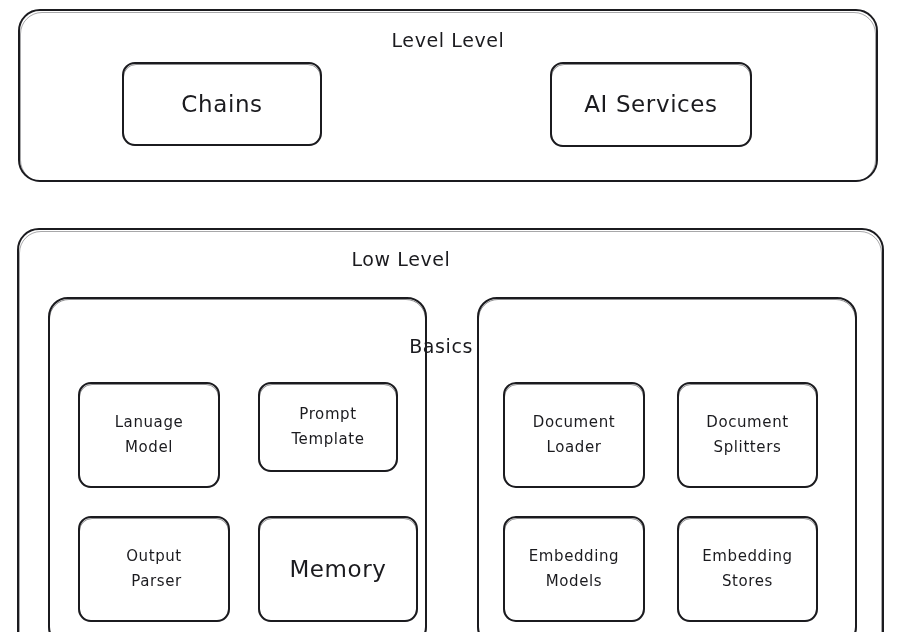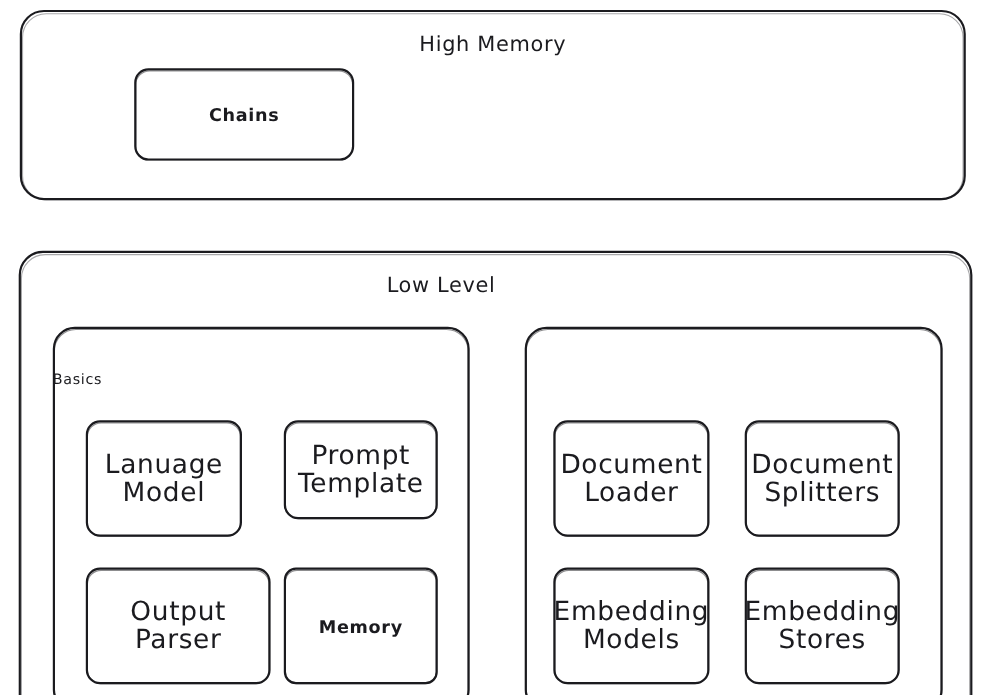--- a/index.html
+++ b/index.html
@@ -73,74 +73,77 @@
     position: absolute;
     width: 100%;
     text-align: center;
     font-size: 19px;
     line-height: 22px;
     white-space: nowrap;
   }
   .group-title {
     position: absolute;
     width: 100%;
-    text-align: left;
-    font-size: 13px;
+    text-align: right;
+    font-size: 19px;
     line-height: 22px;
     white-space: nowrap;
+    padding-left: 46px;
   }
   .leaf-label {
-    font-size: 24px;
+    font-size: 15px;
     line-height: 25px;
     padding: 0 6px;
     white-space: pre-line;
   }
   .leaf-label.single {
-    font-size: 16px;
-    font-weight: bold;
+    font-size: 23px;
   }
 </style>
 </head>
 <body>
 
 <div id="canvas">
 
   <div class="box container" style="left:18px; top:9px; width:860px; height:173px;">
   </div>
-  <div class="hand container-title" style="left:18px; top:29px; width:860px;">High Memory</div>
+  <div class="hand container-title" style="left:18px; top:29px; width:860px;">Level Level</div>
 
   <div class="box leaf" style="left:122px; top:62px; width:200px; height:84px;">
     <span class="hand leaf-label single">Chains</span>
   </div>
 
+  <div class="box leaf" style="left:550px; top:62px; width:202px; height:85px;">
+    <span class="hand leaf-label single">AI Services</span>
+  </div>
 
   <div class="box container" style="left:17px; top:228px; width:867px; height:430px;">
   </div>
   <div class="hand container-title" style="left:17px; top:248px; width:768px;">Low Level</div>
 
   <div class="box group" style="left:48px; top:297px; width:379px; height:350px;">
   </div>
   <div class="hand group-title" style="left:48px; top:335px; width:379px;">Basics</div>
 
   <div class="box leaf" style="left:78px; top:382px; width:142px; height:106px;">
     <span class="hand leaf-label">Lanuage
 Model</span>
   </div>
 
   <div class="box leaf" style="left:258px; top:382px; width:140px; height:90px;">
     <span class="hand leaf-label">Prompt
 Template</span>
   </div>
 
-  <div class="box leaf" style="left:78px; top:516px; width:168px; height:106px;">
+  <div class="box leaf" style="left:78px; top:516px; width:152px; height:106px;text-align:right;">
     <span class="hand leaf-label">Output
 Parser</span>
   </div>
 
-  <div class="box leaf" style="left:258px; top:516px; width:140px; height:106px;border-radius:11px;">
+  <div class="box leaf" style="left:258px; top:516px; width:160px; height:106px;">
     <span class="hand leaf-label single">Memory</span>
   </div>
 
   <div class="box group" style="left:477px; top:297px; width:380px; height:350px;">
   </div>
 
   <div class="box leaf" style="left:503px; top:382px; width:142px; height:106px;">
     <span class="hand leaf-label">Document
 Loader</span>
   </div>

